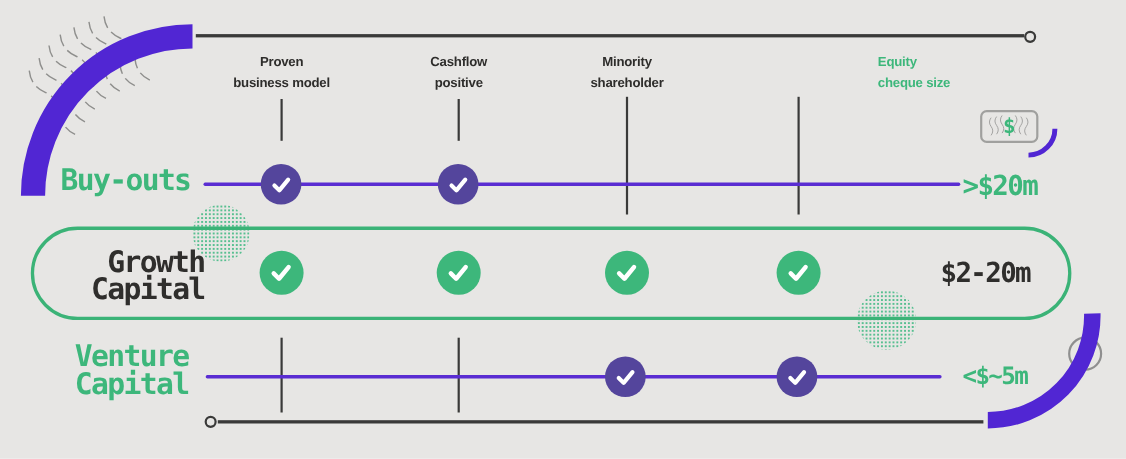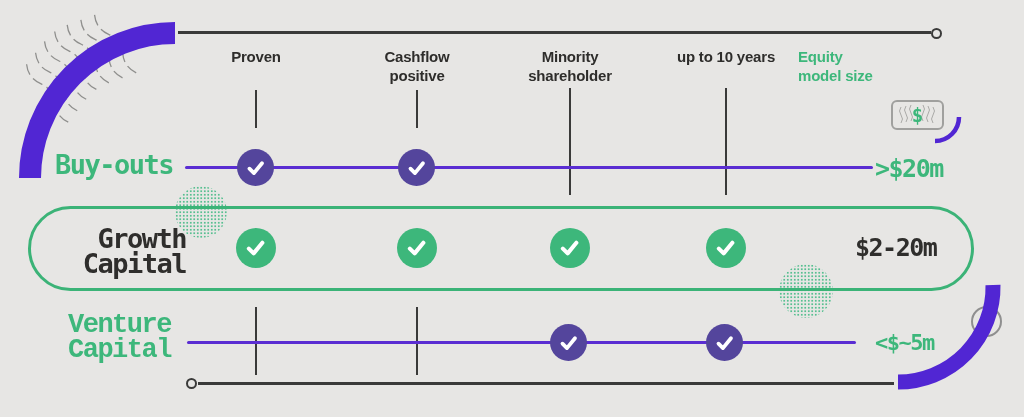--- a/index.html
+++ b/index.html
@@ -28,21 +28,21 @@
   .hline.bottom{left:198px; top:382px; width:696px;}
   .ring{
     position:absolute; width:7px; height:7px; background:#e7e6e4;
     border:2.5px solid #3a3a39; border-radius:50%;
   }
   .ring.top-right{left:931px; top:28px;}
   .ring.bottom-left{left:186px; top:378px;}
   
   .colhead{
     position:absolute; top:47px; width:170px; text-align:center;
-    font-size:15px; line-height:19px; font-weight:bold;
+    font-size:12px; line-height:19px; font-weight:bold;
     color:#2e2d2b; letter-spacing:-0.2px;
   }
   .colhead.c1{left:171px;} .colhead.c2{left:332px;}
   .colhead.c3{left:485px;} .colhead.c4{left:641px;}
   .colhead.equity{left:798px; width:150px; text-align:left; color:#3db77b;}
   
   .tick{position:absolute; width:2px; background:#3a3a39;}
   .tick.short{top:90px; height:38px;}
   .tick.long{top:88px; height:107px;}
   .tick.vc{top:307px; height:68px;}
@@ -66,21 +66,21 @@
   .check.green{width:40px; height:40px; background:#3db77b;}
   .bo1{left:237px; top:149px;} .bo2{left:398px; top:149px;}
   .gc1{left:236px; top:228px;} .gc2{left:397px; top:228px;}
   .gc3{left:550px; top:228px;} .gc4{left:706px; top:228px;}
   .vc3{left:550px; top:324px;} .vc4{left:706px; top:324px;}
   
   .mono{font-family:"DejaVu Sans Mono", monospace; font-weight:bold; letter-spacing:-1.5px;}
   .rowlabel{position:absolute; font-size:27px; line-height:24.5px; color:#3db77b;}
   .rowlabel.buyouts{left:55px; top:153px;}
   .rowlabel.growth{left:40px; top:227px; width:146px; text-align:right; color:#2f2e2c;}
-  .rowlabel.venture{left:68px; top:313px;font-family:Liberation Mono, monospace;}
+  .rowlabel.venture{left:68px; top:313px;}
   .rowvalue{position:absolute; color:#3db77b;}
   .rowvalue.buyouts{left:875px; top:154px; font-size:25px;}
   .rowvalue.growth{left:855px; top:233px; font-size:25px; color:#2f2e2c;}
   .rowvalue.venture{left:875px; top:330px; font-size:22px;}
   
   .bill{
     position:absolute; left:891px; top:100px; width:49px; height:26px;
     border:2.5px solid #a0a09e; border-radius:6px;
     display:flex; align-items:center; justify-content:center;
   }
@@ -112,35 +112,35 @@
 
   <div class="gray-ring"></div>
 
   <div class="hline top"></div>
   <div class="ring top-right"></div>
   <div class="hline bottom"></div>
   <div class="ring bottom-left"></div>
 
   <div class="colhead c1">
     <div>Proven</div>
+    <div>business model</div>
   </div>
   <div class="colhead c3">
     <div>Minority</div>
     <div>shareholder</div>
   </div>
   <div class="colhead c2">
     <div>Cashflow</div>
     <div>positive</div>
   </div>
   <div class="colhead c4">
-    <div>up to 10 years</div>
   </div>
   <div class="colhead equity">
     <div>Equity</div>
-    <div>model size</div>
+    <div>cheque size</div>
   </div>
 
   <div class="tick short tx1"></div>
   <div class="tick short tx2"></div>
   <div class="tick long tx3"></div>
   <div class="tick long tx4"></div>
 
   <div class="tick vc tx1"></div>
   <div class="tick vc tx2"></div>
 

